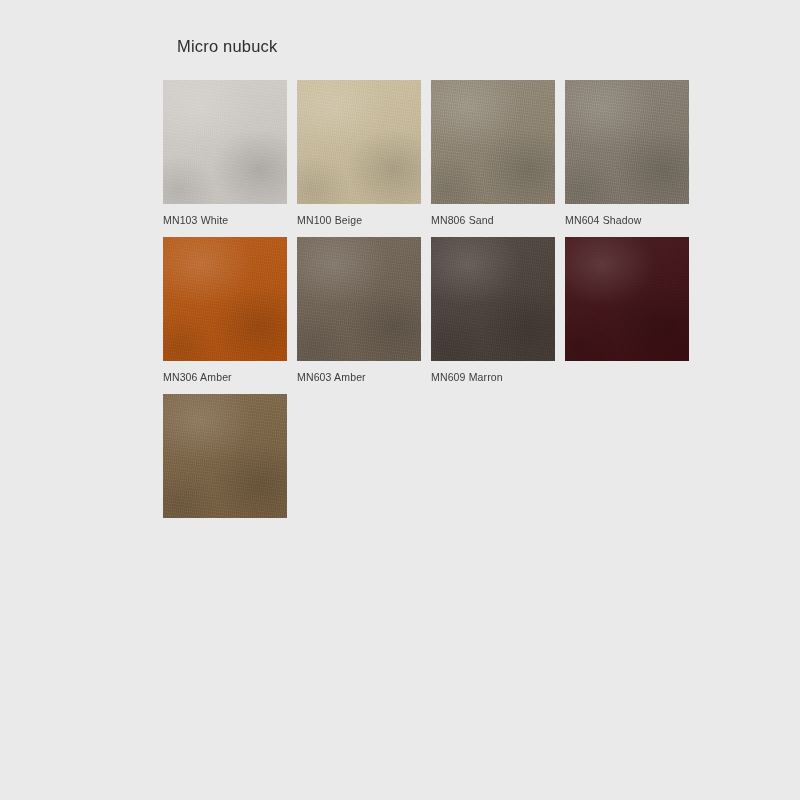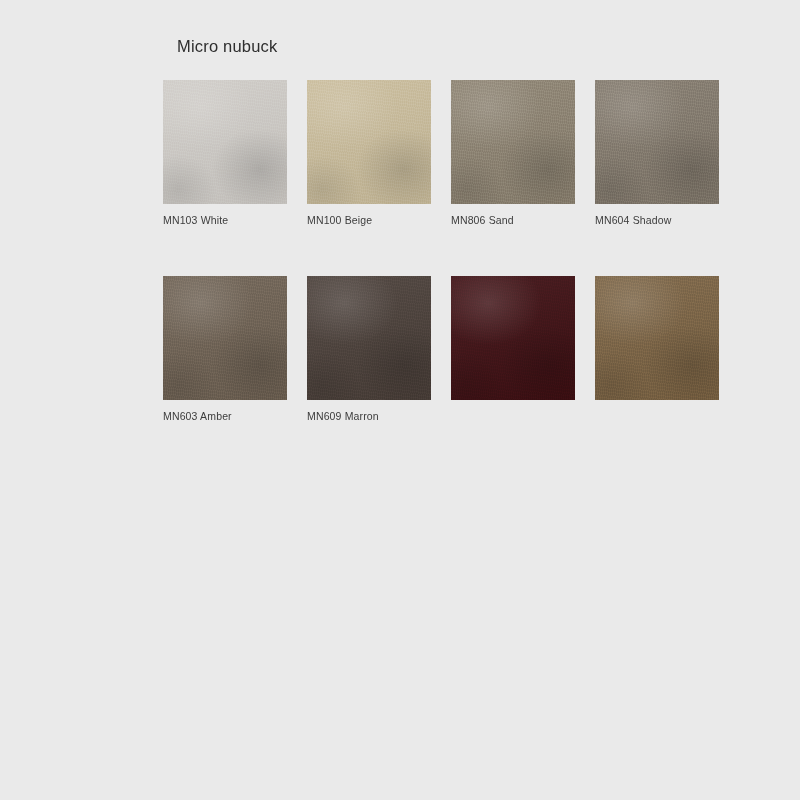--- a/index.html
+++ b/index.html
@@ -35,20 +35,21 @@
 
   .grid {
     position: absolute;
     left: 122px;
     top: 80px;
     width: 560px;
     display: grid;
     grid-template-columns: repeat(4, 124px);
     column-gap: 20px;
     row-gap: 49px;
+    gap: 10px;
   }
 
   .swatch-cell {
     width: 124px;
   }
 
   .swatch-chip {
     position: relative;
     width: 124px;
     height: 124px;
@@ -108,20 +109,24 @@
       </div>
       <div class="swatch-cell">
         <div class="swatch-chip" style="background-color: rgb(141, 131, 114);"></div>
         <div class="swatch-label">MN806 Sand</div>
       </div>
       <div class="swatch-cell">
         <div class="swatch-chip" style="background-color: rgb(131, 122, 109);"></div>
         <div class="swatch-label">MN604 Shadow</div>
       </div>
       <div class="swatch-cell">
+        <div class="swatch-chip" style="background-color: rgb(180, 84, 15);"></div>
+        <div class="swatch-label">MN306 Amber</div>
+      </div>
+      <div class="swatch-cell">
         <div class="swatch-chip" style="background-color: rgb(110, 97, 83);"></div>
         <div class="swatch-label">MN603 Amber</div>
       </div>
       <div class="swatch-cell">
         <div class="swatch-chip" style="background-color: rgb(74, 63, 57);"></div>
         <div class="swatch-label">MN609 Marron</div>
       </div>
       <div class="swatch-cell">
         <div class="swatch-chip" style="background-color: rgb(61, 14, 18);"></div>
       </div>

